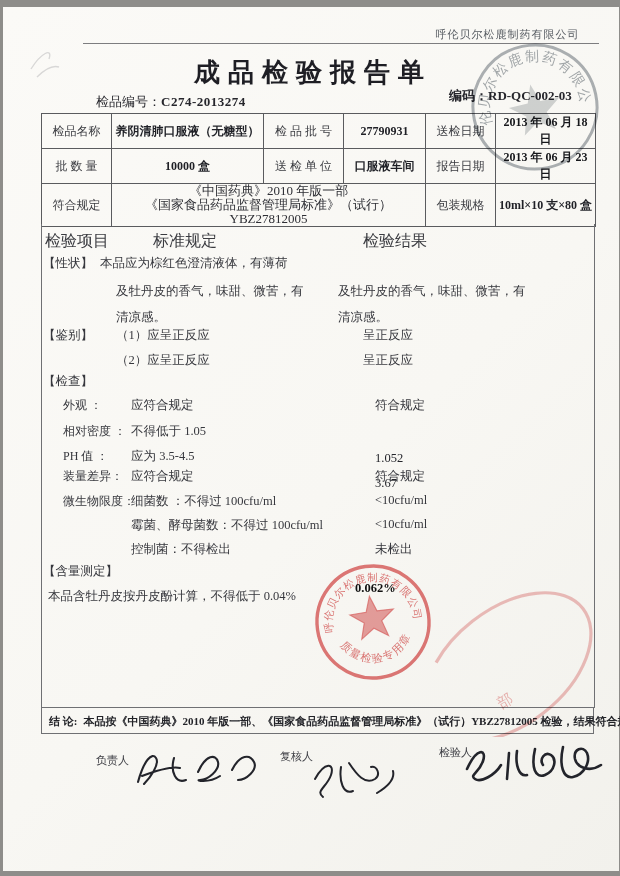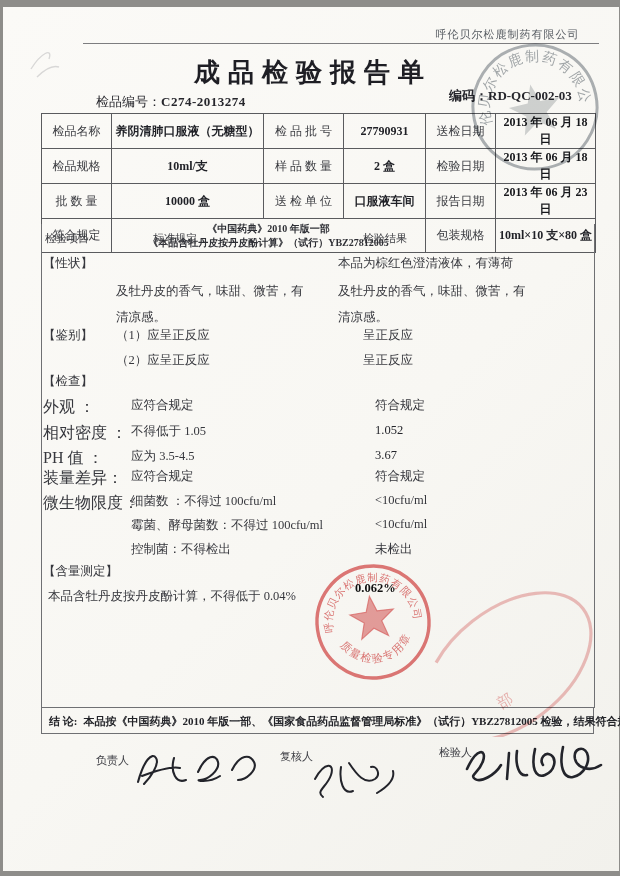--- a/index.html
+++ b/index.html
@@ -30,39 +30,39 @@
   table.info{
     position:absolute;left:38px;top:106px;width:554px;
     border-collapse:collapse;table-layout:fixed;
     font-size:12px;color:#2e2f35;
   }
   table.info td{border:1px solid #5a5b5e;text-align:center;padding:0 2px;overflow:hidden;}
   table.info tr{height:27px;}
   table.info tr.r4{height:34px;}
   td.lab{color:#3a3b40;}
   td.val{font-weight:700;color:#1f2026;}
-  td.basis{font-weight:700;text-align:left;font-size:10px;line-height:14px;padding-left:6px;color:#2e2f35;}
+  td.basis{font-weight:400;text-align:left;font-size:13px;line-height:14px;padding-left:6px;color:#2e2f35;}
   td.date{font-weight:700;color:#17181c;}
   
   .side-l{position:absolute;left:38px;top:217px;width:1px;height:484px;background:#6f7073;}
   .side-r{position:absolute;left:591px;top:217px;width:1px;height:484px;background:#6f7073;}
-  .rhead span{position:absolute;font-size:11px;color:#3a3b40;text-align:right;}
+  .rhead span{position:absolute;font-size:16px;color:#3a3b40;text-align:right;}
   .rrow{position:absolute;left:0;width:620px;height:20px;font-size:12.5px;color:#36373d;z-index:2;}
   .rrow span{position:absolute;white-space:nowrap;}
   .c-item{left:40px;}
-  .c-item2{left:40px;font-size:16px;}
+  .c-item2{left:60px;font-size:12px;}
   .c-std{left:108px;margin-left:20px;}
   .c-std-a{left:97px;}
   .c-std-b{left:113px;}
   .c-std-full{left:45px;}
   .c-res{left:372px;}
   .c-res-a{left:335px;}
   .c-res-b{left:360px;}
   .c-res-assay{left:352px;top:-7px;font-weight:700;color:#111;z-index:8;}
-  .num{color:#23242a;}
+  .num{color:#23242a;margin-top:28px;}
   
   .conclusion{
     position:absolute;left:38px;top:700px;width:553px;height:27px;
     border-top:1px solid #6f7073;border-bottom:1px solid #6f7073;
     border-left:1px solid #6f7073;border-right:1px solid #6f7073;
     font-size:11px;line-height:27px;white-space:nowrap;
     font-weight:600;color:#222328;padding-left:7px;box-sizing:border-box;
   }
   .conclusion .lab{margin-right:6px;}
   
@@ -105,59 +105,51 @@
     <tbody>
         <tr>
       <td class="lab">检品名称</td>
       <td class="val">养阴清肺口服液（无糖型）</td>
       <td class="lab">检 品 批 号</td>
       <td class="val">27790931</td>
       <td class="lab">送检日期</td>
       <td class="date">2013 年 06 月 18 日</td>
     </tr>
     <tr>
-      <td class="lab">检品规格</td>
-      <td class="val">10ml/支</td>
-      <td class="lab">样 品 数 量</td>
-      <td class="val">2 盒</td>
-      <td class="lab">检验日期</td>
-      <td class="date">2013 年 06 月 18 日</td>
-    </tr>
-    <tr>
       <td class="lab">批 数 量</td>
       <td class="val">10000 盒</td>
       <td class="lab">送 检 单 位</td>
       <td class="val">口服液车间</td>
       <td class="lab">报告日期</td>
       <td class="date">2013 年 06 月 23 日</td>
     </tr>
     <tr class="r4">
       <td class="lab">符合规定</td>
       <td class="basis" colspan="3">
         <div>《中国药典》2010 年版一部</div>
-        <div>《本品含牡丹皮按丹皮酚计算》（试行）YBZ27812005</div>
+        <div>《国家食品药品监督管理局标准》（试行）YBZ27812005</div>
       </td>
       <td class="lab">包装规格</td>
       <td class="val">10ml×10 支×80 盒</td>
     </tr>
   </tbody>
     </table>
 
   <div class="side-l"></div>
   <div class="side-r"></div>
 
   <div class="rrow rhead" style="top:224px">
     <span style="left:42px">检验项目</span>
     <span style="left:150px">标准规定</span>
     <span style="left:360px">检验结果</span>
   </div>
 
   <div class="rrow" style="top:248px">
     <span class="c-item">【性状】</span>
-    <span class="c-res-a">本品为棕红色澄清液体，有薄荷</span>
+    <span class="c-std-a">本品应为棕红色澄清液体，有薄荷</span>
   </div>
   <div class="rrow" style="top:276px">
     <span class="c-std-b">及牡丹皮的香气，味甜、微苦，有</span>
     <span class="c-res-a">及牡丹皮的香气，味甜、微苦，有</span>
   </div>
   <div class="rrow" style="top:302px">
     <span class="c-std-b">清凉感。</span>
     <span class="c-res-a">清凉感。</span>
   </div>
   <div class="rrow" style="top:320px">

